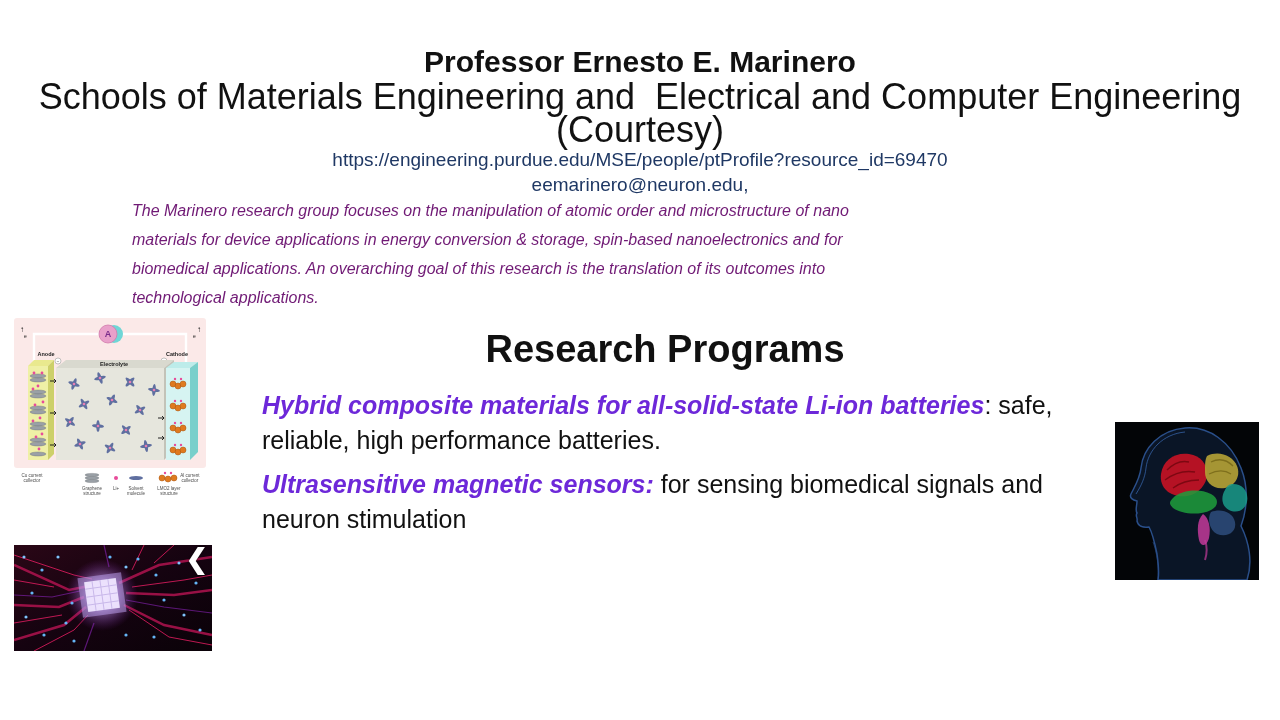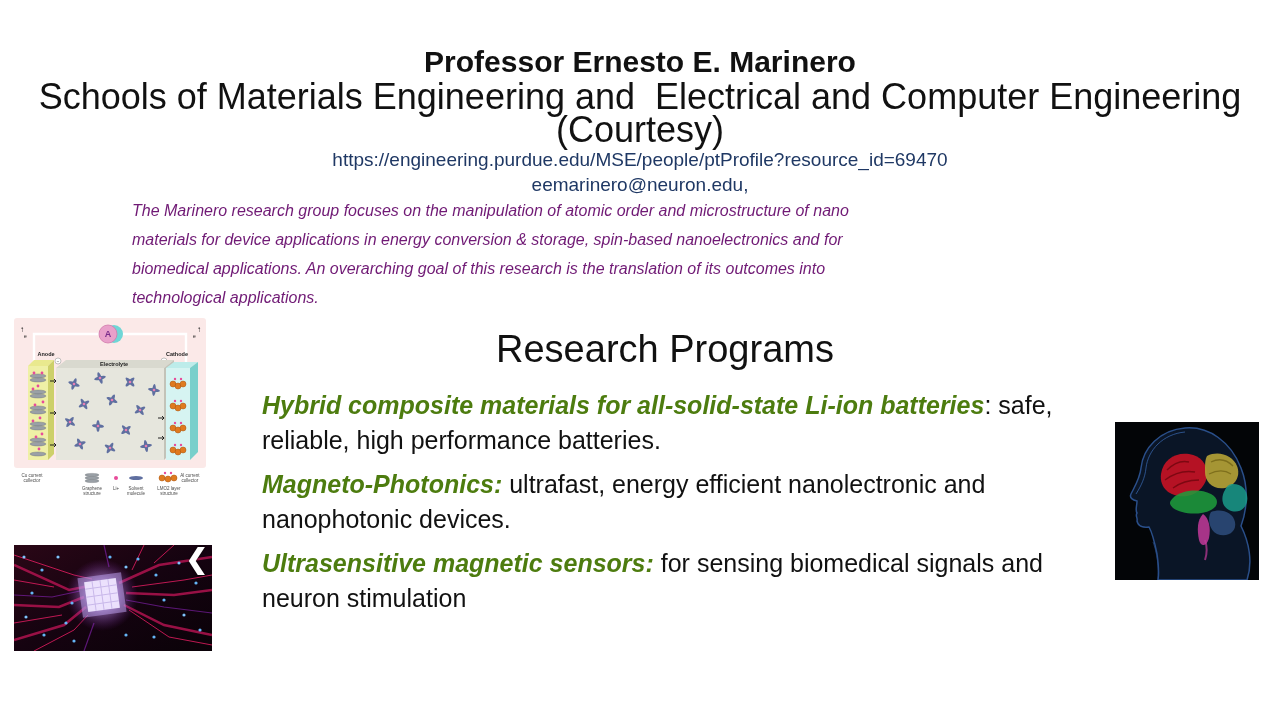--- a/index.html
+++ b/index.html
@@ -14,24 +14,24 @@
   .link{color:#1f3864;cursor:pointer;}
   .link-suffix{color:#1f3864;text-decoration:none;}
 
   
   .intro{position:absolute;left:118px;top:196px;width:1010px;
          font-size:16px;font-style:italic;color:#701a75;line-height:29px;
          white-space:pre-wrap;margin-left:14px;}
 
   
   .research-heading{position:absolute;left:215px;top:328px;width:900px;text-align:center;
-         font-size:38px;font-weight:normal;color:#111;}
+         font-size:38px;font-weight:bold;color:#111;}
   .programs{position:absolute;left:262px;top:388px;width:795px;}
   .program{font-size:25px;line-height:35px;color:#111;margin:0 0 9px 0;}
-  .program .lead{color:#4d7c0f;font-weight:bold;font-style:italic;}
+  .program .lead{color:#6d28d9;font-weight:bold;font-style:italic;}
 
   
   .battery{position:absolute;left:14px;top:318px;width:192px;height:192px;background:#fff;}
   .battery svg{display:block;}
   .cap{position:absolute;font-size:4.5px;line-height:5px;text-align:center;color:#4a4a4a;}
 
   .circuit{position:absolute;left:14px;top:545px;width:198px;height:106px;}
   .circuit svg{display:block;}
   .back-chevron{position:absolute;top:1px;right:4px;color:#ffffff;font-size:27px;font-weight:bold;
                 line-height:27px;cursor:pointer;text-shadow:0 0 2px #000;}
@@ -58,21 +58,20 @@
 
   <div class="intro">The Marinero research group focuses on the manipulation of atomic order and microstructure of nano
 materials for device applications in energy conversion &amp; storage, spin-based nanoelectronics and for
 biomedical applications. An overarching goal of this research is the translation of its outcomes into
 technological applications.</div>
 
   <div class="research-heading">Research Programs</div>
 
   <div class="programs">
     <p class="program"><span class="lead">Hybrid composite materials for all-solid-state Li-ion batteries</span><span>: safe, reliable, high performance batteries.</span></p>
-    <p class="program"><span class="lead">Magneto-Photonics:</span><span> ultrafast, energy efficient nanolectronic and nanophotonic devices.</span></p>
     <p class="program"><span class="lead">Ultrasensitive magnetic sensors:</span><span> for sensing biomedical signals and neuron stimulation</span></p>
   </div>
 
   <div class="battery">
     <svg width="192" height="150" viewBox="0 0 192 150">
       <rect x="0" y="0" width="192" height="150" rx="3" fill="#fbe9e8"></rect>
 
       <polyline points="20,44 20,16 86,16" fill="none" stroke="#ffffff" stroke-width="2.4"></polyline>
       <polyline points="106,16 172,16 172,44" fill="none" stroke="#ffffff" stroke-width="2.4"></polyline>
 

